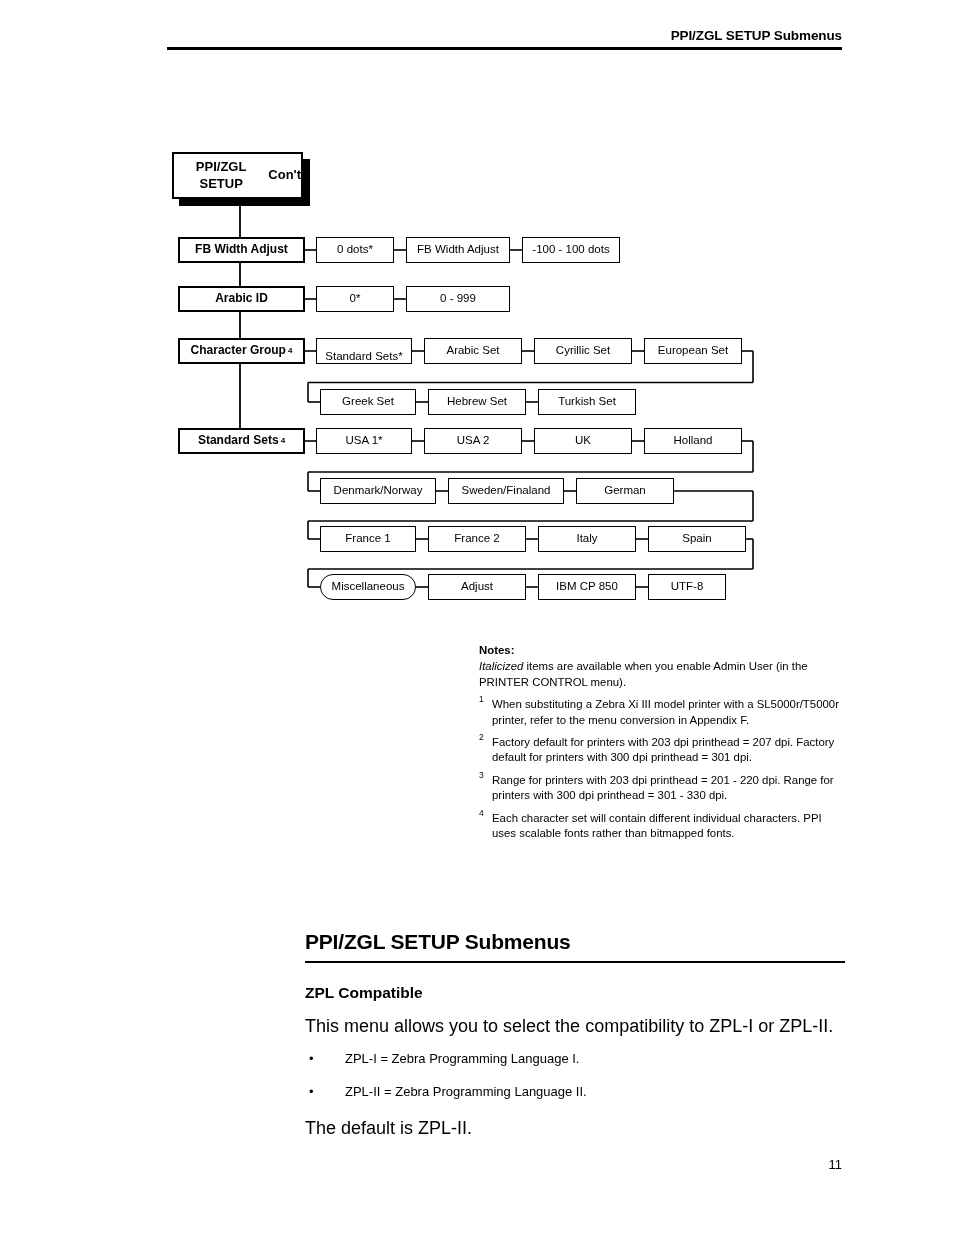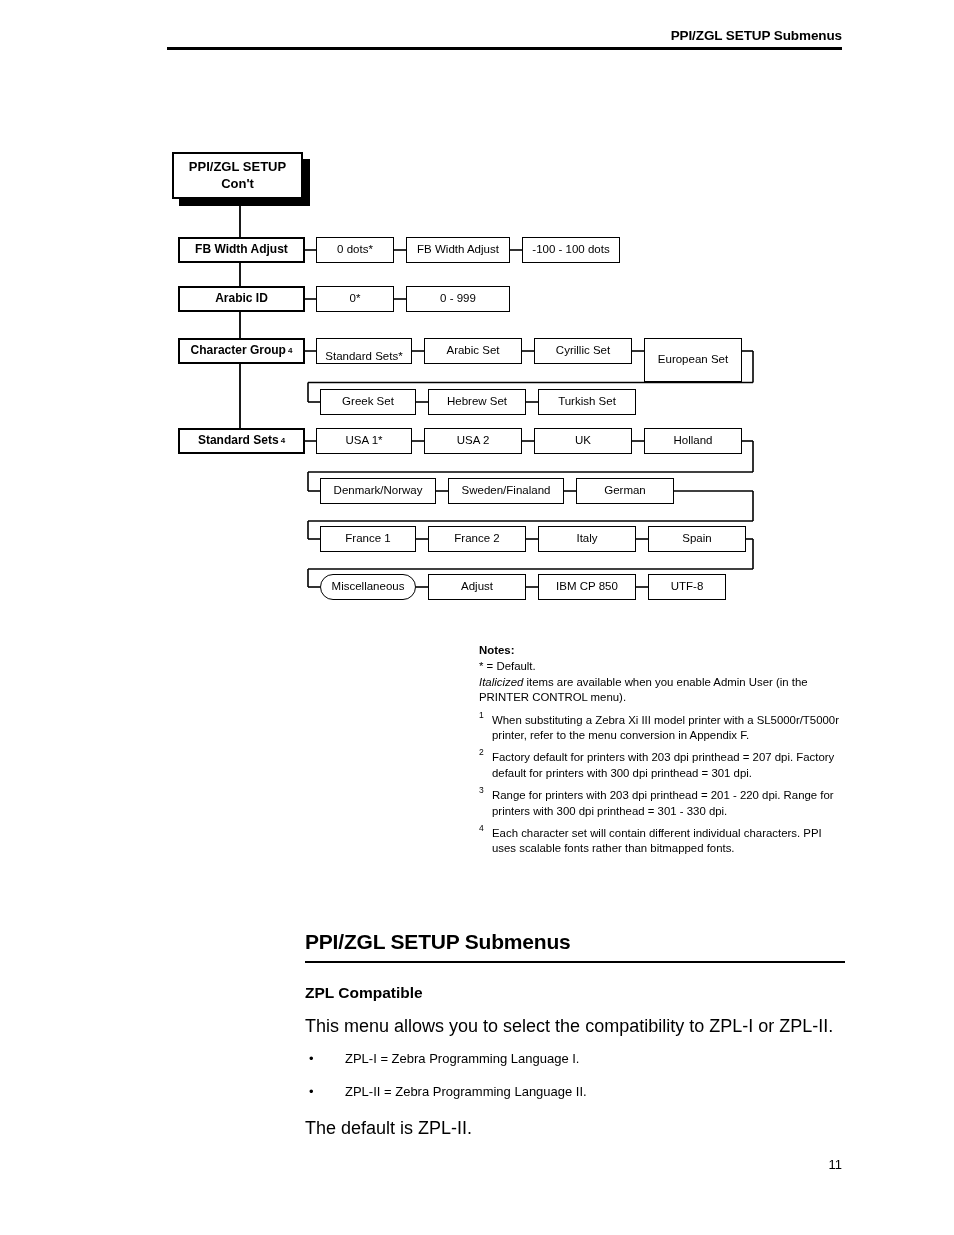--- a/index.html
+++ b/index.html
@@ -65,21 +65,21 @@
   }
   .node.menu {
     font-weight: bold;
     border-width: 2px;
     font-size: 12px;
   }
   .node.title {
     font-weight: bold;
     font-size: 13px;
     border-width: 2.2px;
-    flex-direction: column;
+    flex-direction: row;
     line-height: 1.25;
   }
   .shadow {
     position: absolute;
     background: #000;
     z-index: 2;
   }
   .sup {
     font-size: 8px;
     vertical-align: super;
@@ -251,21 +251,21 @@
       </div>
       <div class="node" style="left: 316px; top: 338px; width: 96px; height: 26px; align-items: flex-end;">
         <span>Standard Sets*</span>
       </div>
       <div class="node" style="left: 424px; top: 338px; width: 98px; height: 26px;">
         <span>Arabic Set</span>
       </div>
       <div class="node" style="left: 534px; top: 338px; width: 98px; height: 26px;">
         <span>Cyrillic Set</span>
       </div>
-      <div class="node" style="left: 644px; top: 338px; width: 98px; height: 44px;">
+      <div class="node" style="left: 644px; top: 338px; width: 98px; height: 26px;">
         <span>European Set</span>
       </div>
       <div class="node" style="left: 320px; top: 389px; width: 96px; height: 26px;">
         <span>Greek Set</span>
       </div>
       <div class="node" style="left: 428px; top: 389px; width: 98px; height: 26px;">
         <span>Hebrew Set</span>
       </div>
       <div class="node" style="left: 538px; top: 389px; width: 98px; height: 26px;">
         <span>Turkish Set</span>
@@ -317,21 +317,20 @@
         <span>IBM CP 850</span>
       </div>
       <div class="node" style="left: 648px; top: 574px; width: 78px; height: 26px;">
         <span>UTF-8</span>
       </div>
     </div>
 </div>
 
 <div id="notes">
   <div class="notes-title">Notes:</div>
-  <div class="nline">* = Default.</div>
   <div class="nline">
     <span class="ital">Italicized</span><span> items are available when you enable Admin User (in the PRINTER CONTROL menu).</span>
   </div>
   <div id="notes-items">
       <div class="nitem"><span class="num">1</span><span>When substituting a Zebra Xi III model printer with a SL5000r/T5000r printer, refer to the menu conversion in Appendix F.</span></div>
       <div class="nitem"><span class="num">2</span><span>Factory default for printers with 203 dpi printhead = 207 dpi. Factory default for printers with 300 dpi printhead = 301 dpi.</span></div>
       <div class="nitem"><span class="num">3</span><span>Range for printers with 203 dpi printhead = 201 - 220 dpi. Range for printers with 300 dpi printhead = 301 - 330 dpi.</span></div>
       <div class="nitem"><span class="num">4</span><span>Each character set will contain different individual characters. PPI uses scalable fonts rather than bitmapped fonts.</span></div>
     </div>
 </div>

